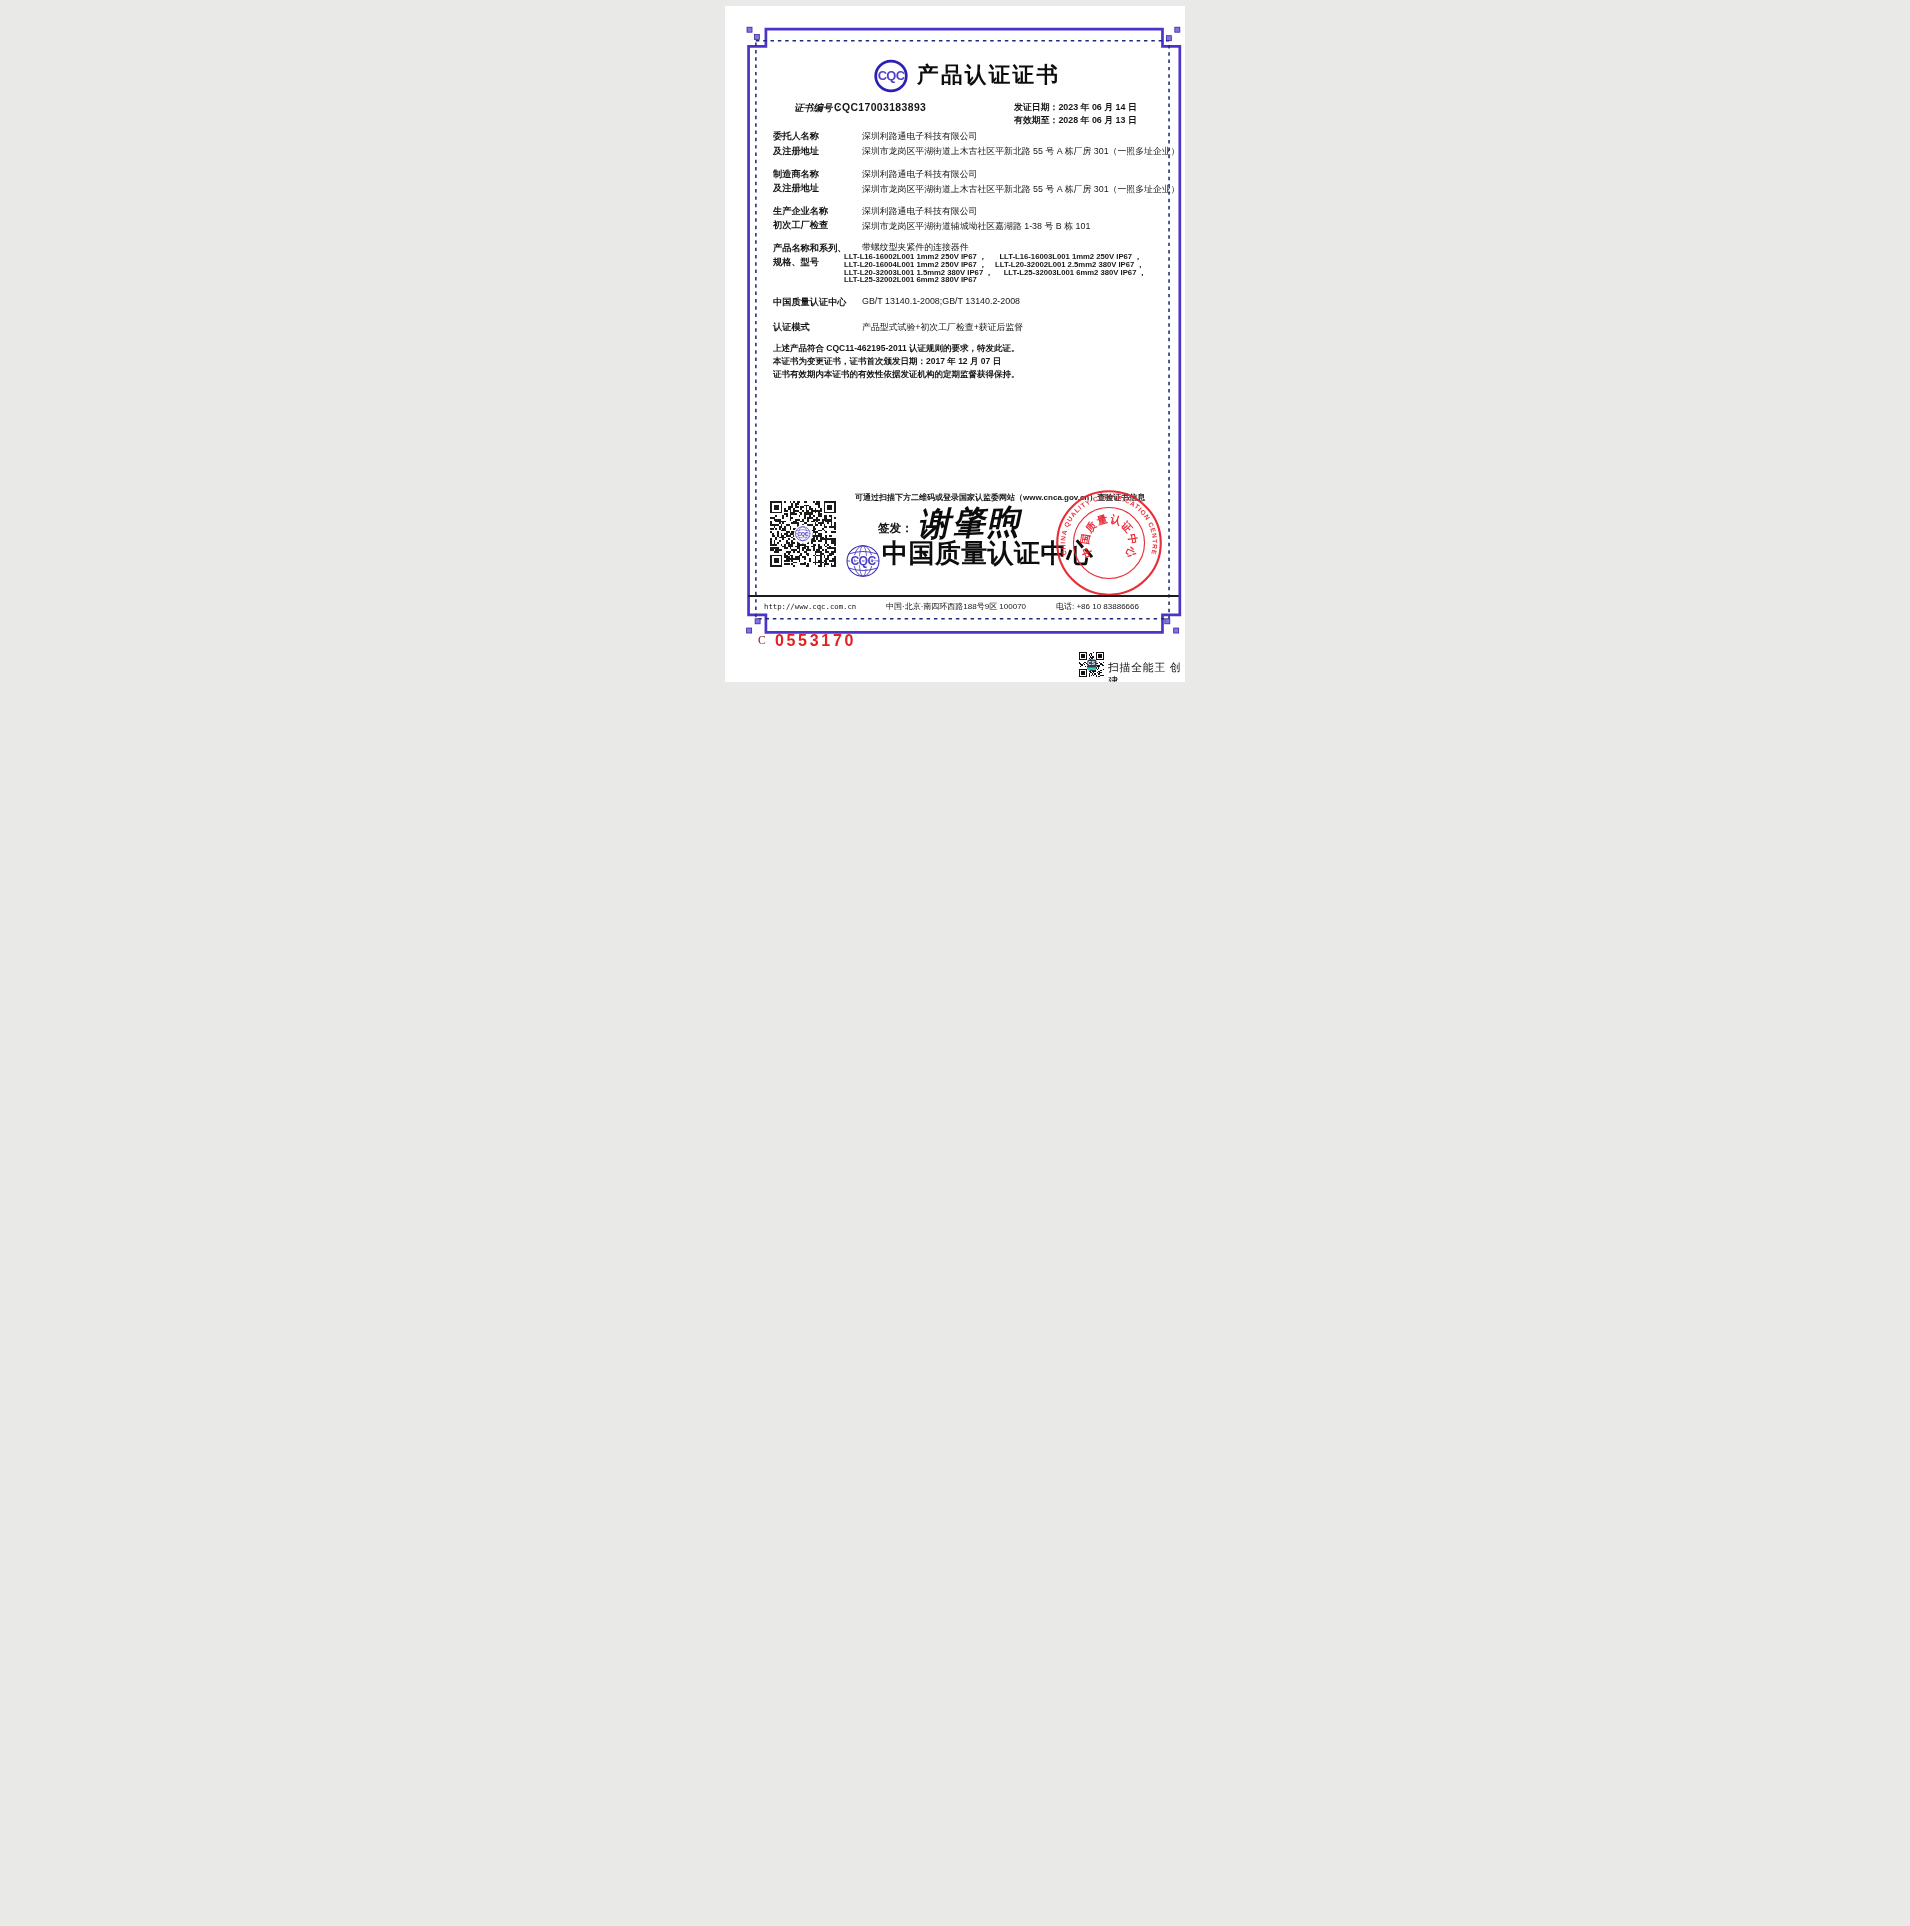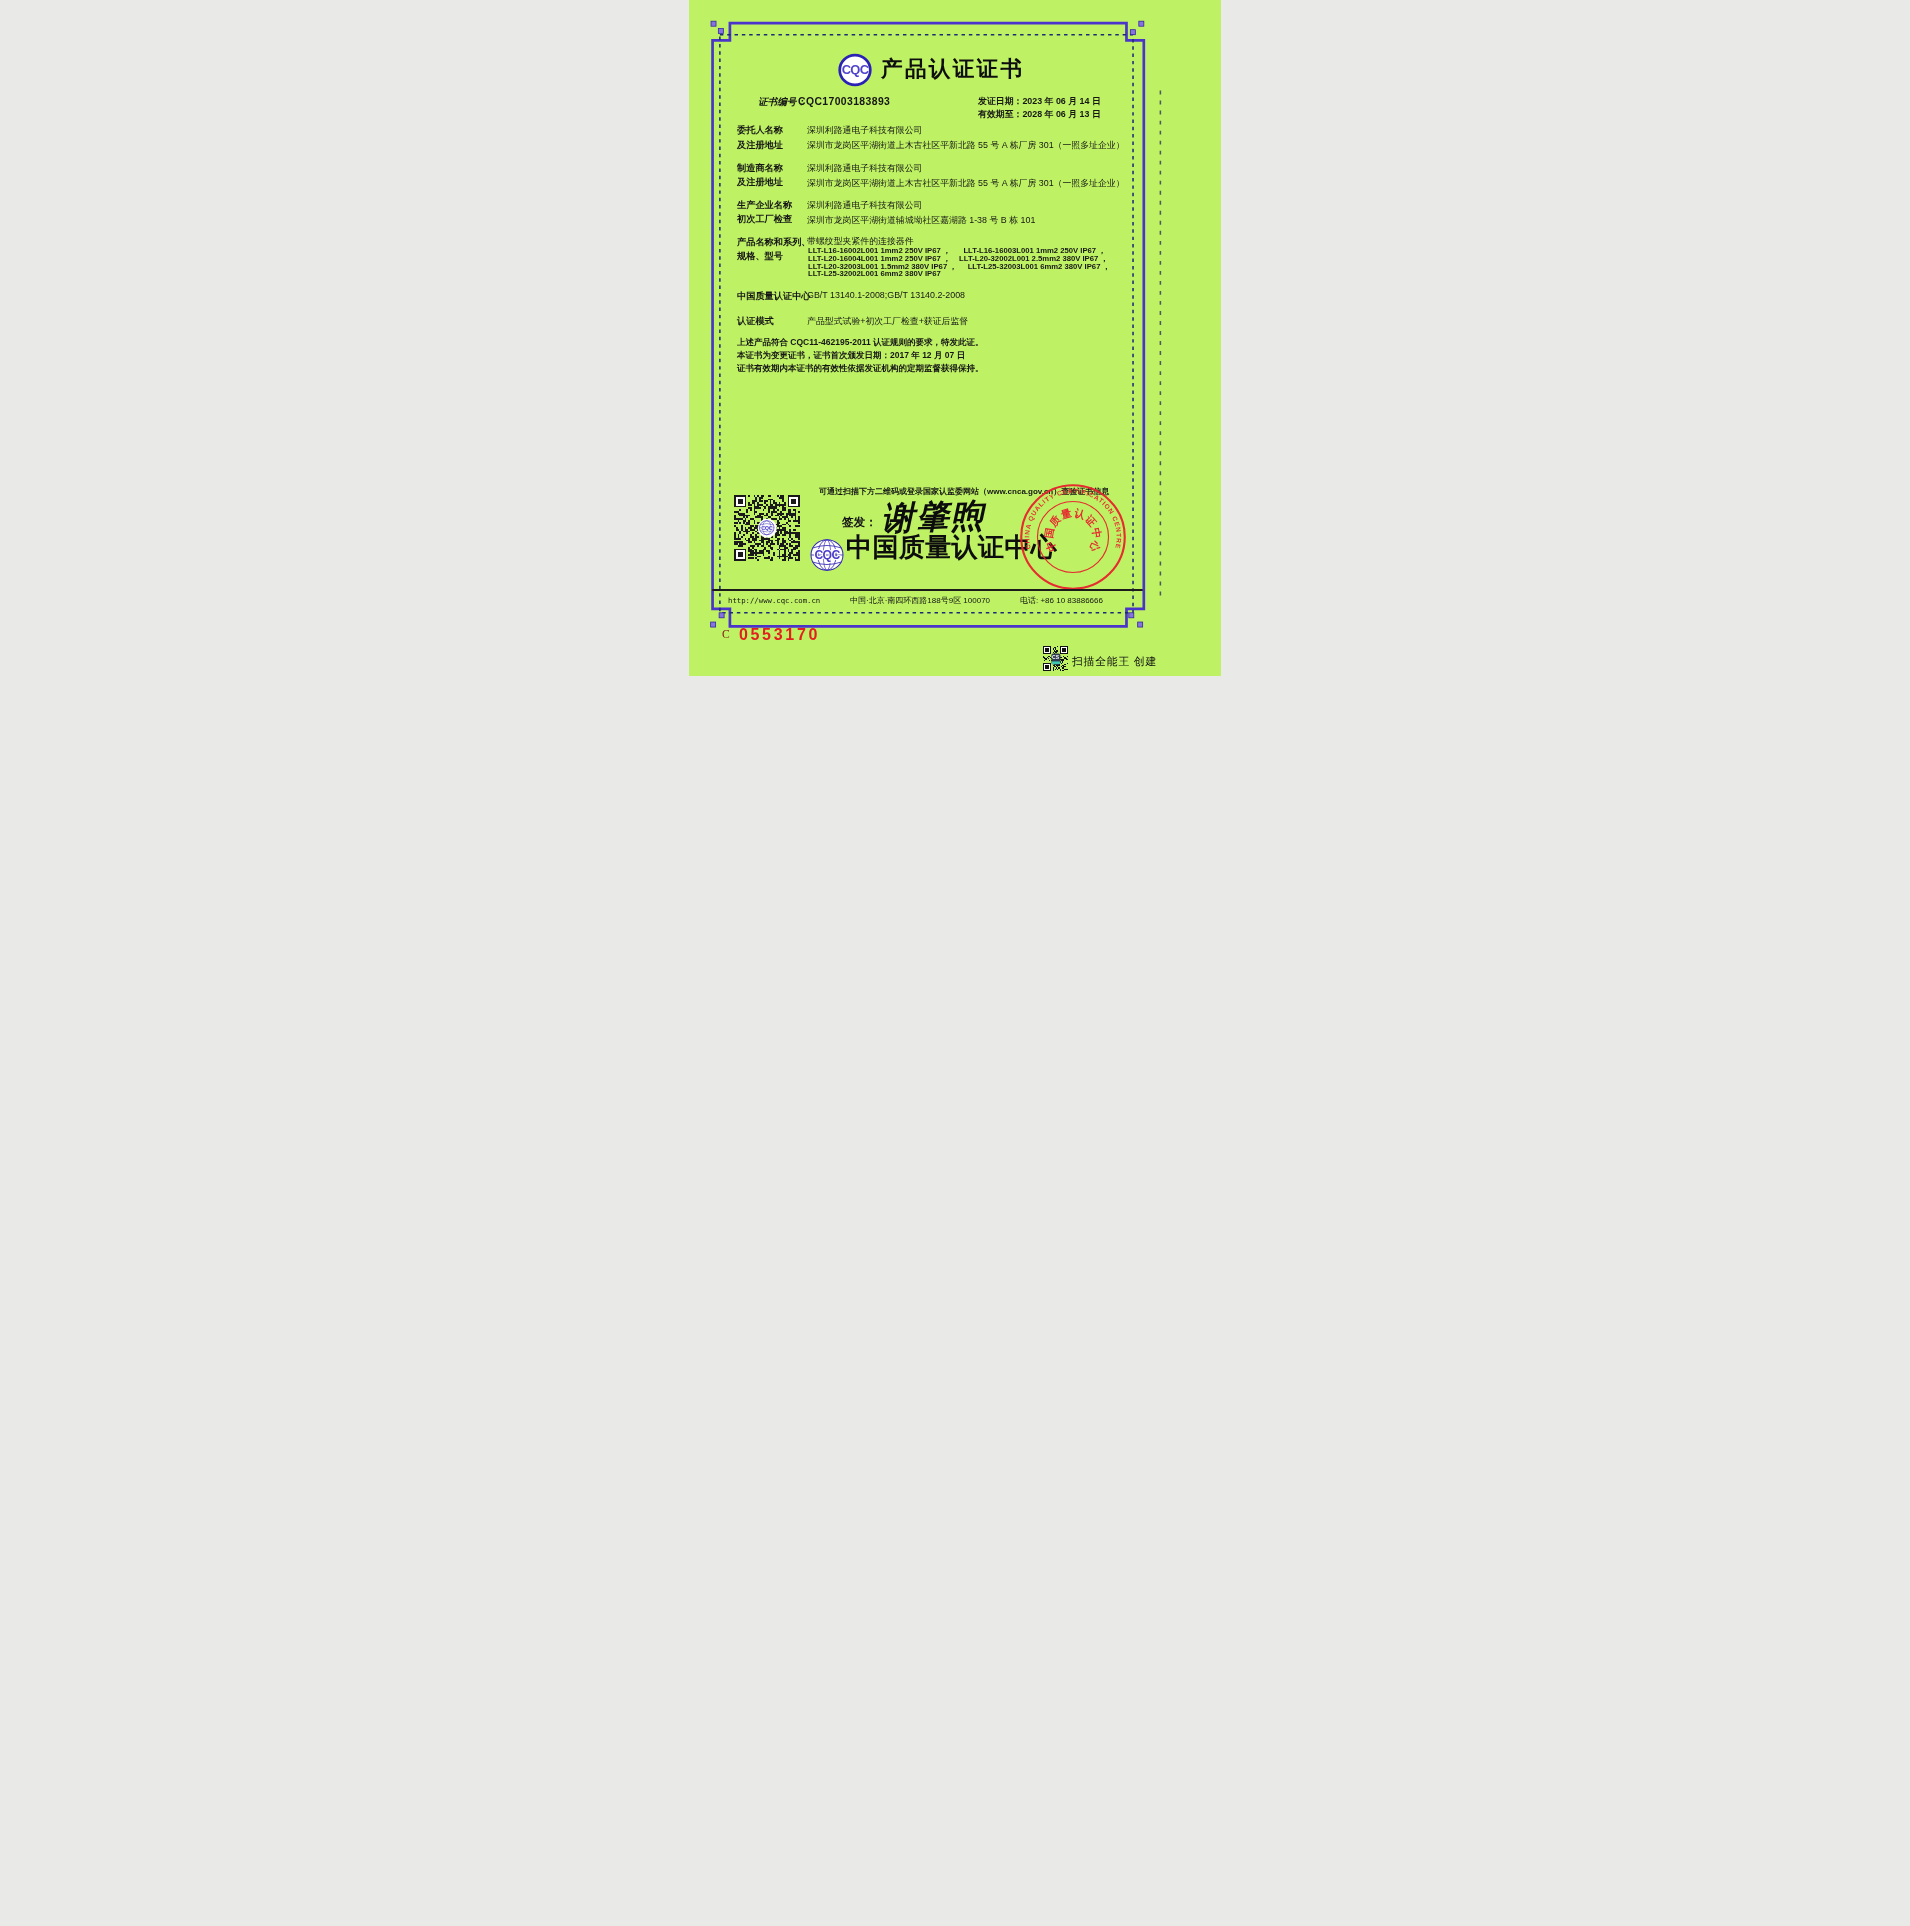--- a/index.html
+++ b/index.html
@@ -1,29 +1,29 @@
 <!DOCTYPE html>
 <html style="font-size:6.2px"><head>
 <meta charset="utf-8">
 <style>
   html,body{margin:0;padding:0;background:#e9e9e7;}
   .page{
-    position:relative;width:532px;height:676px;margin:0 auto;
-    background:#bef264;overflow:hidden;
+    position:relative;width:460px;height:676px;margin:6px auto;
+    background:#ffffff;overflow:hidden;
     font-family:"Liberation Sans",sans-serif;color:#161616;
   }
   .abs{position:absolute;}
   
   .title{left:192px;top:54px;font-size:21.6px;font-weight:900;letter-spacing:2.3px;color:#0d0d0d;}
   .certno-label{left:69px;top:96px;font-size:9.6px;font-weight:700;font-style:italic;}
   .certno-value{left:109px;top:96px;font-size:10.4px;font-weight:800;letter-spacing:0.4px;}
   .dateline{left:289px;font-size:8.9px;font-weight:700;white-space:pre;}
   
   .lbl{left:48px;font-size:9.2px;font-weight:700;white-space:pre;}
-  .val{left:118px;font-size:8.9px;font-weight:500;white-space:pre;}
+  .val{left:137px;font-size:8.9px;font-weight:500;white-space:pre;}
   .model{left:119px;font-size:7.7px;font-weight:600;white-space:pre;}
   .stmt{left:48px;font-size:8.5px;font-weight:700;white-space:pre;}
   .verify{left:130px;top:486px;font-size:8px;font-weight:600;}
   
   .sign-label{left:153px;top:515px;font-size:11.6px;font-weight:700;}
   .signature{
     left:192px;top:495px;font-size:33px;font-weight:700;font-style:italic;
     font-family:"Liberation Serif",serif;transform:rotate(-2deg);color:#0c0c0c;letter-spacing:1.5px;
   }
   .org-name{left:157px;top:530px;font-size:26px;font-weight:800;letter-spacing:0.4px;color:#0d0d0d;}

